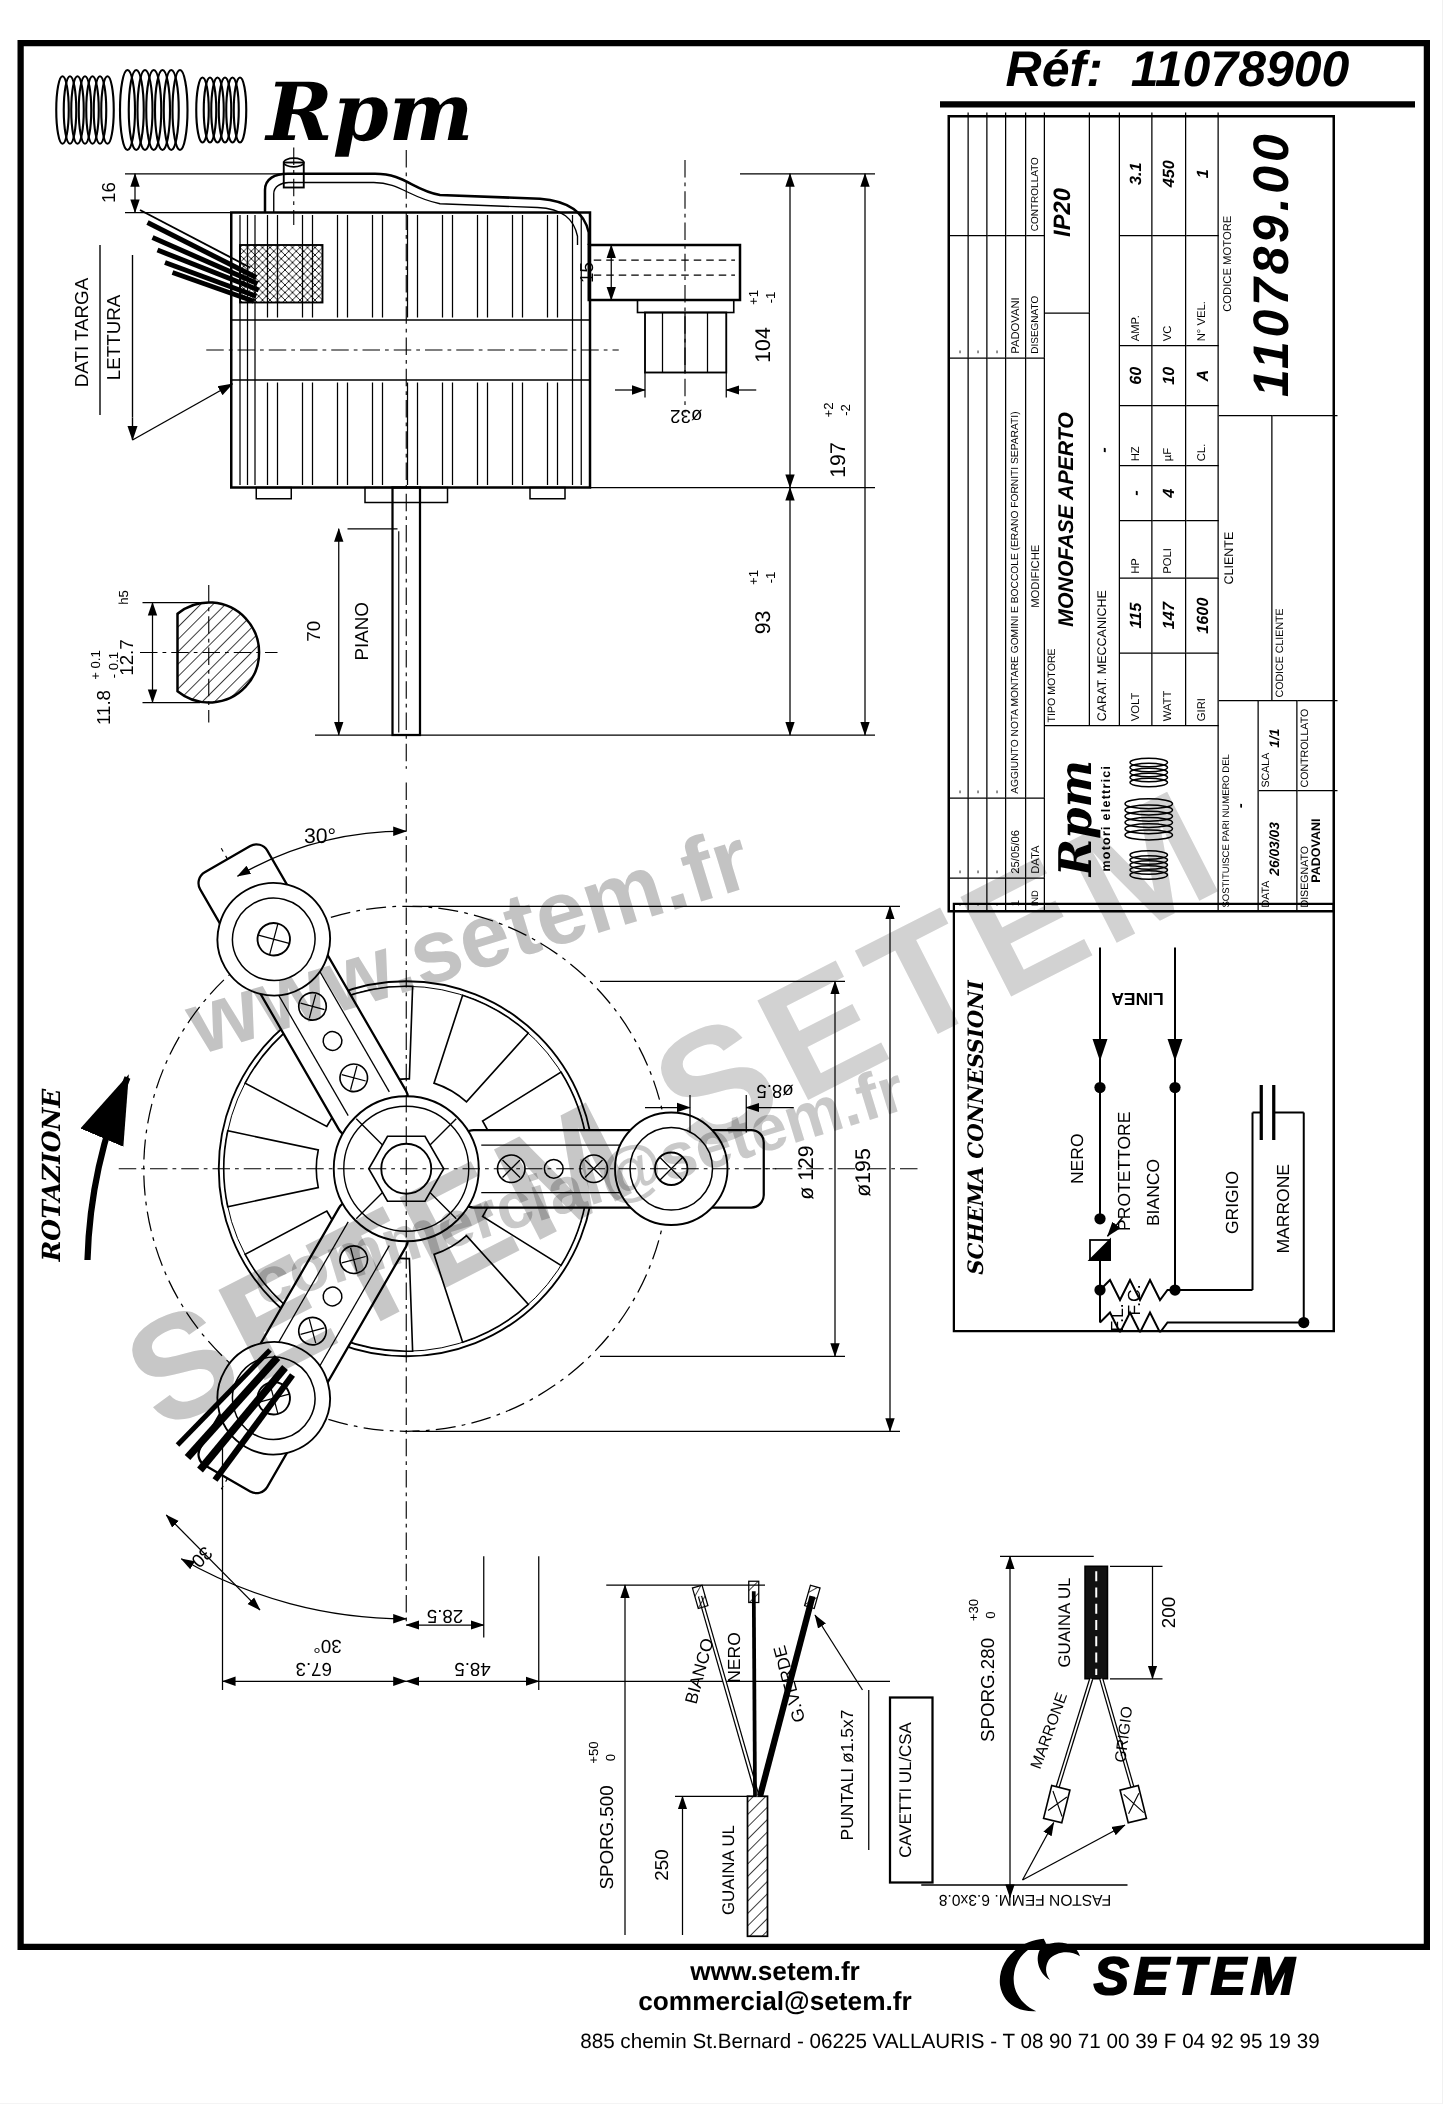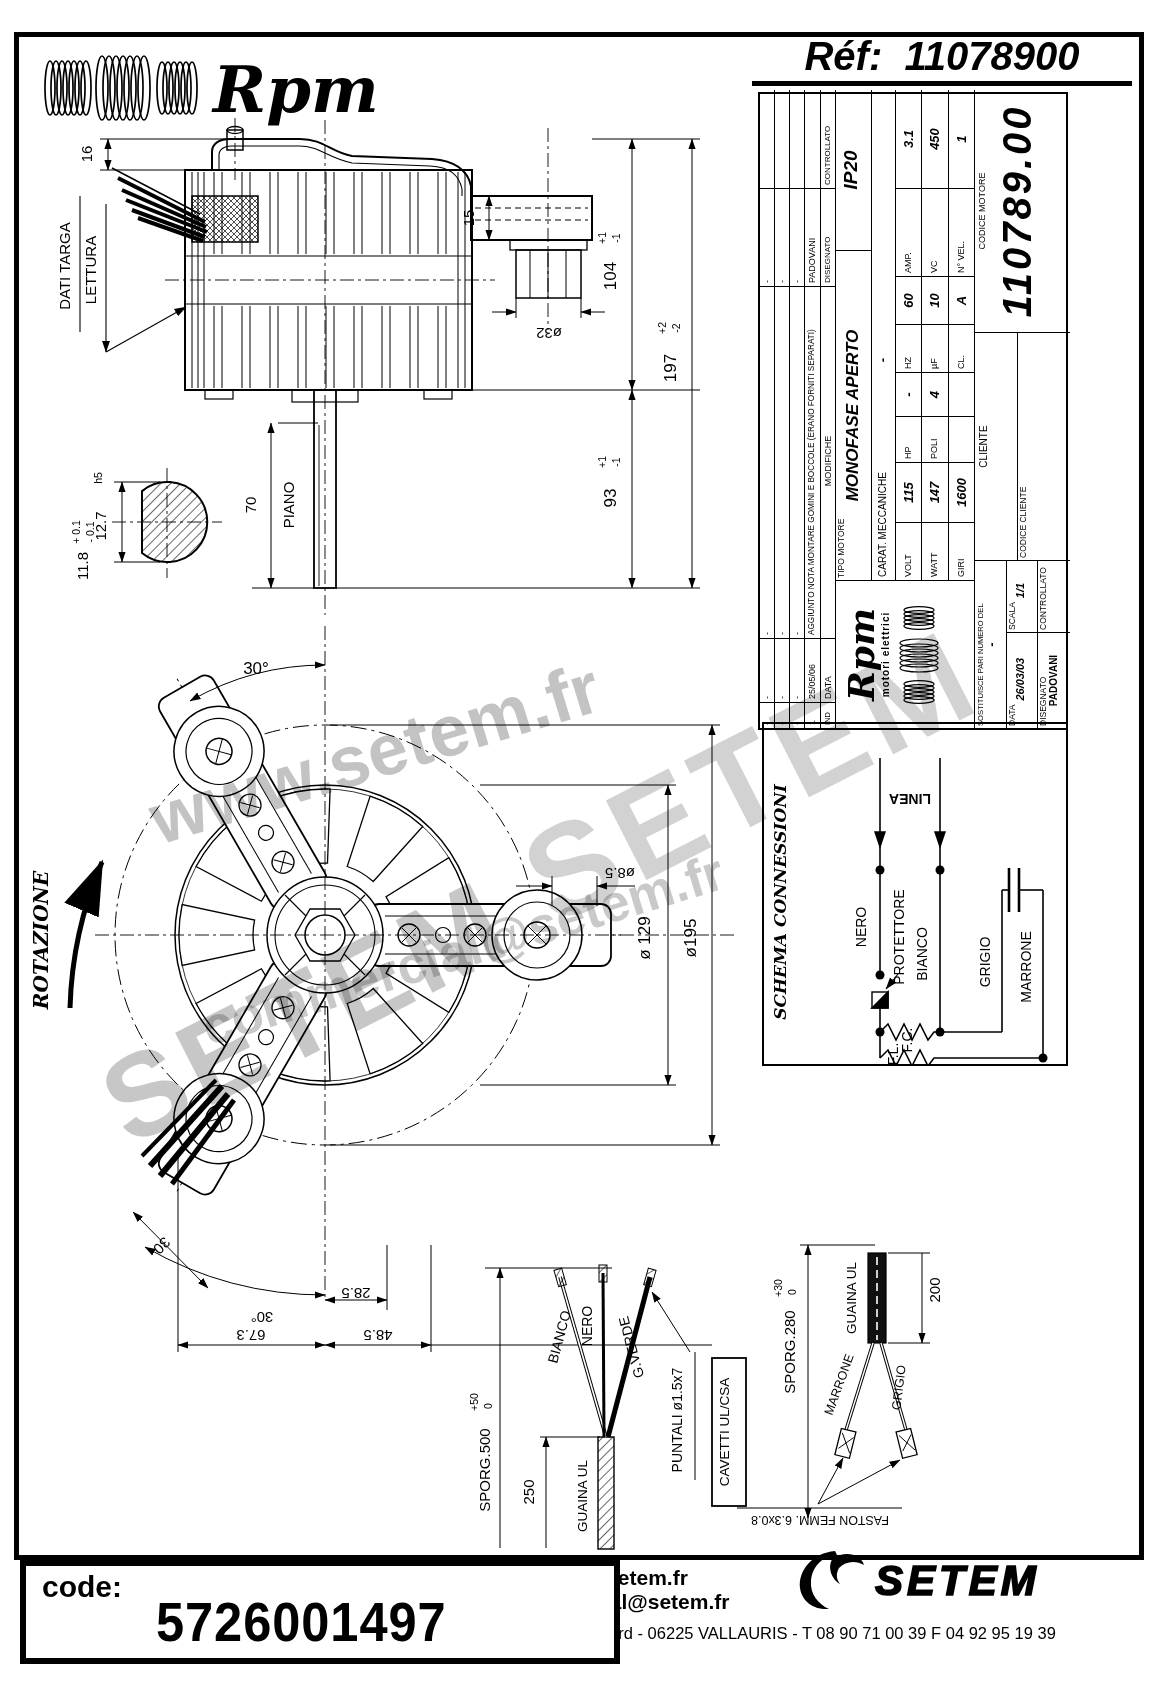--- a/index.html
+++ b/index.html
@@ -585,24 +585,20 @@
     <text class="dim" text-anchor="middle" x="795" y="1352" transform="rotate(-90 795 1352)">SPORG.280</text>
     <text class="dimS" text-anchor="middle" x="782" y="1288" transform="rotate(-90 782 1288)">+30</text>
     <text class="dimS" text-anchor="middle" x="796" y="1292" transform="rotate(-90 796 1292)">0</text>
     <text class="dim" text-anchor="middle" x="856" y="1298" transform="rotate(-90 856 1298)" style="font-size:13.5px;">GUAINA UL</text>
     <text class="dim" text-anchor="middle" x="940" y="1290" transform="rotate(-90 940 1290)">200</text>
     <text class="wirelbl" text-anchor="middle" x="843" y="1386" transform="rotate(-70 843 1386)" style="font-size:12.5px;">MARRONE</text>
     <text class="wirelbl" text-anchor="middle" x="903" y="1388" transform="rotate(-83 903 1388)" style="font-size:12.5px;">GRIGIO</text>
     <text text-anchor="middle" x="820" y="1524" transform="rotate(180 820 1520)" style="font-size:12.5px;">FASTON FEMM. 6.3x0.8</text>
   </svg>
 
-  <div class="codebox">
-    <div class="cl">code:</div>
-    <div class="cv">5726001497</div>
-  </div>
   <div class="sitebox">
     <div class="l1">www.setem.fr</div>
     <div class="l2">commercial@setem.fr</div>
   </div>
   <div class="addr">885 chemin St.Bernard  -  06225 VALLAURIS  -  T 08 90 71 00 39   F 04 92 95 19 39</div>
   <svg style="left:795px;top:1548px;" width="300" height="64" viewBox="0 0 300 64">
     <g>
       <path d="M40,3 C18,5 3,22 5,40 C7,54 19,62 34,61 C23,56 15,46 16,33 C17,19 27,8 42,7 Z" fill="#000"></path>
       <path d="M38,10 C52,2 66,7 69,17 C61,12 50,13 44,20 C41,25 41,31 45,36 C36,31 32,18 38,10 Z" fill="#000"></path>
       <ellipse cx="30" cy="34" rx="7" ry="11" fill="#fff" transform="rotate(-18 30 34)"></ellipse>

